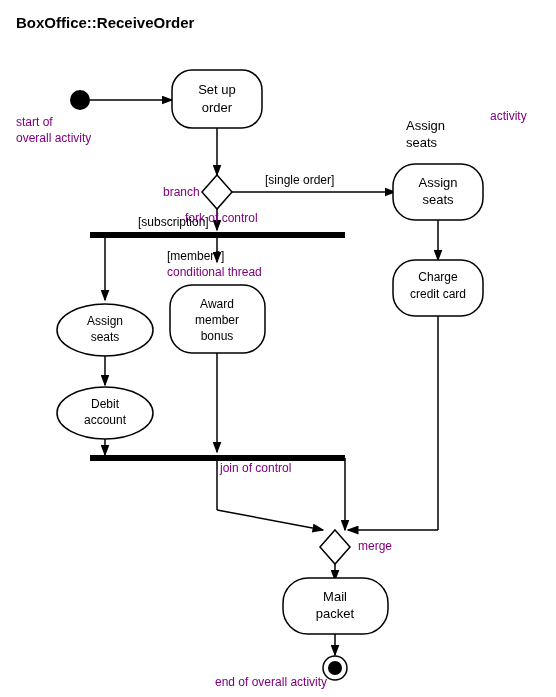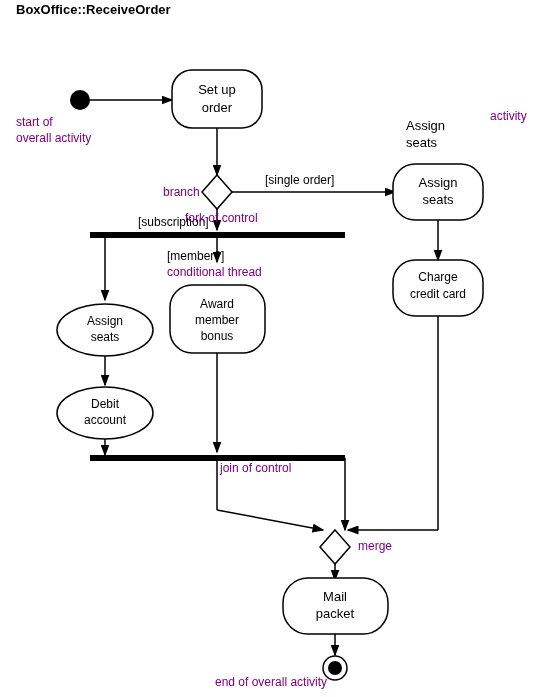--- a/index.html
+++ b/index.html
@@ -13,24 +13,24 @@
       position: relative;
     }
     svg {
       position: absolute;
       top: 0; left: 0;
       width: 556px;
       height: 697px;
     }
     .title {
       position: absolute;
-      top: 2px;
+      top: 14px;
       left: 16px;
       font-weight: bold;
-      font-size: 13px;
+      font-size: 15px;
     }
   </style>
 </head>
 <body>
 
 <div class="title">BoxOffice::ReceiveOrder</div>
 
 <svg xmlns="http://www.w3.org/2000/svg">
 
   <circle cx="80" cy="100" r="10" fill="#000"></circle>

